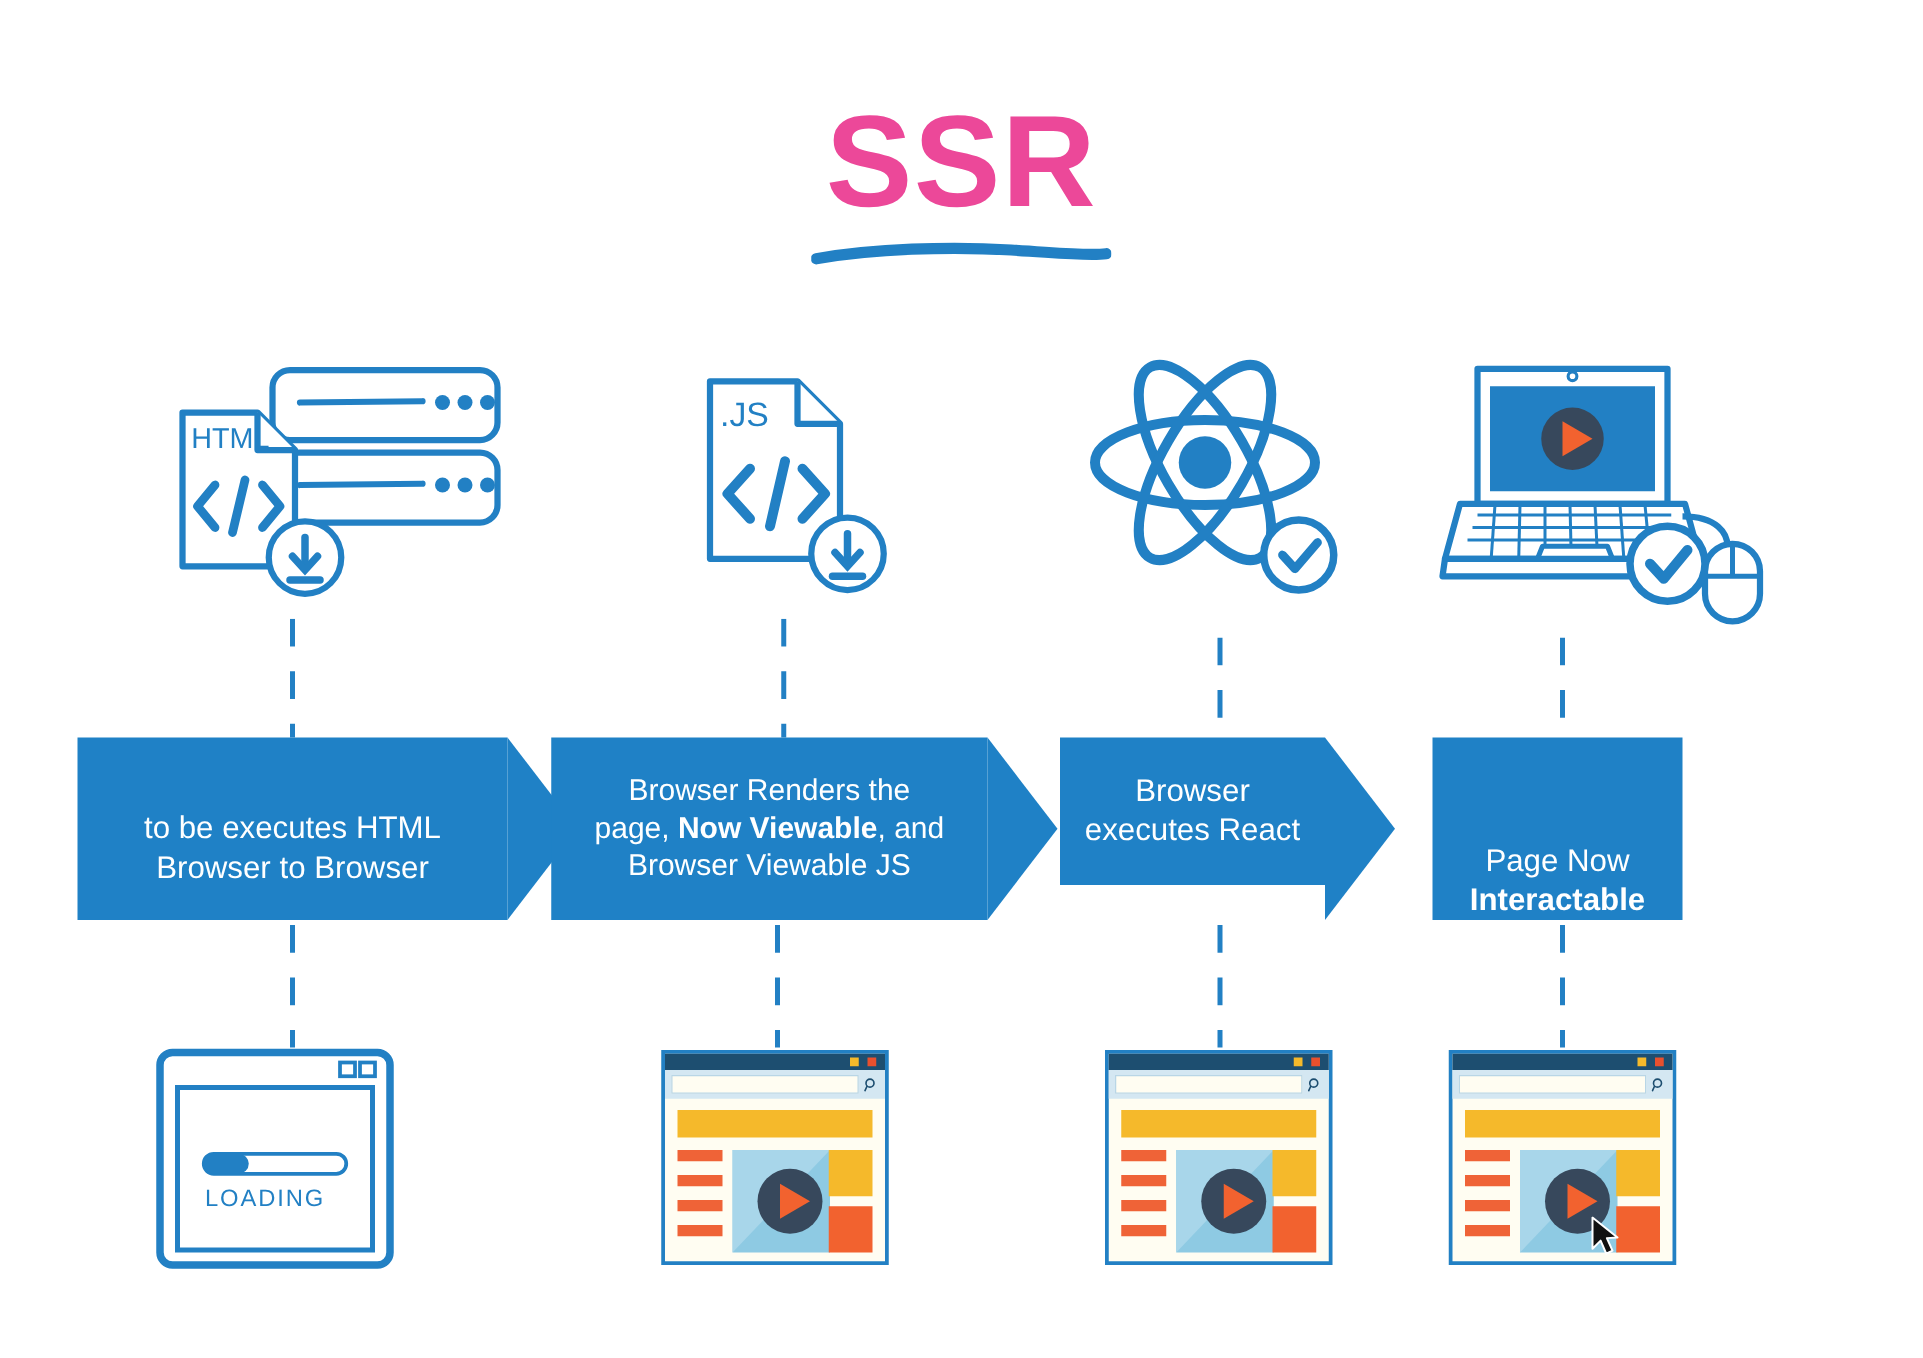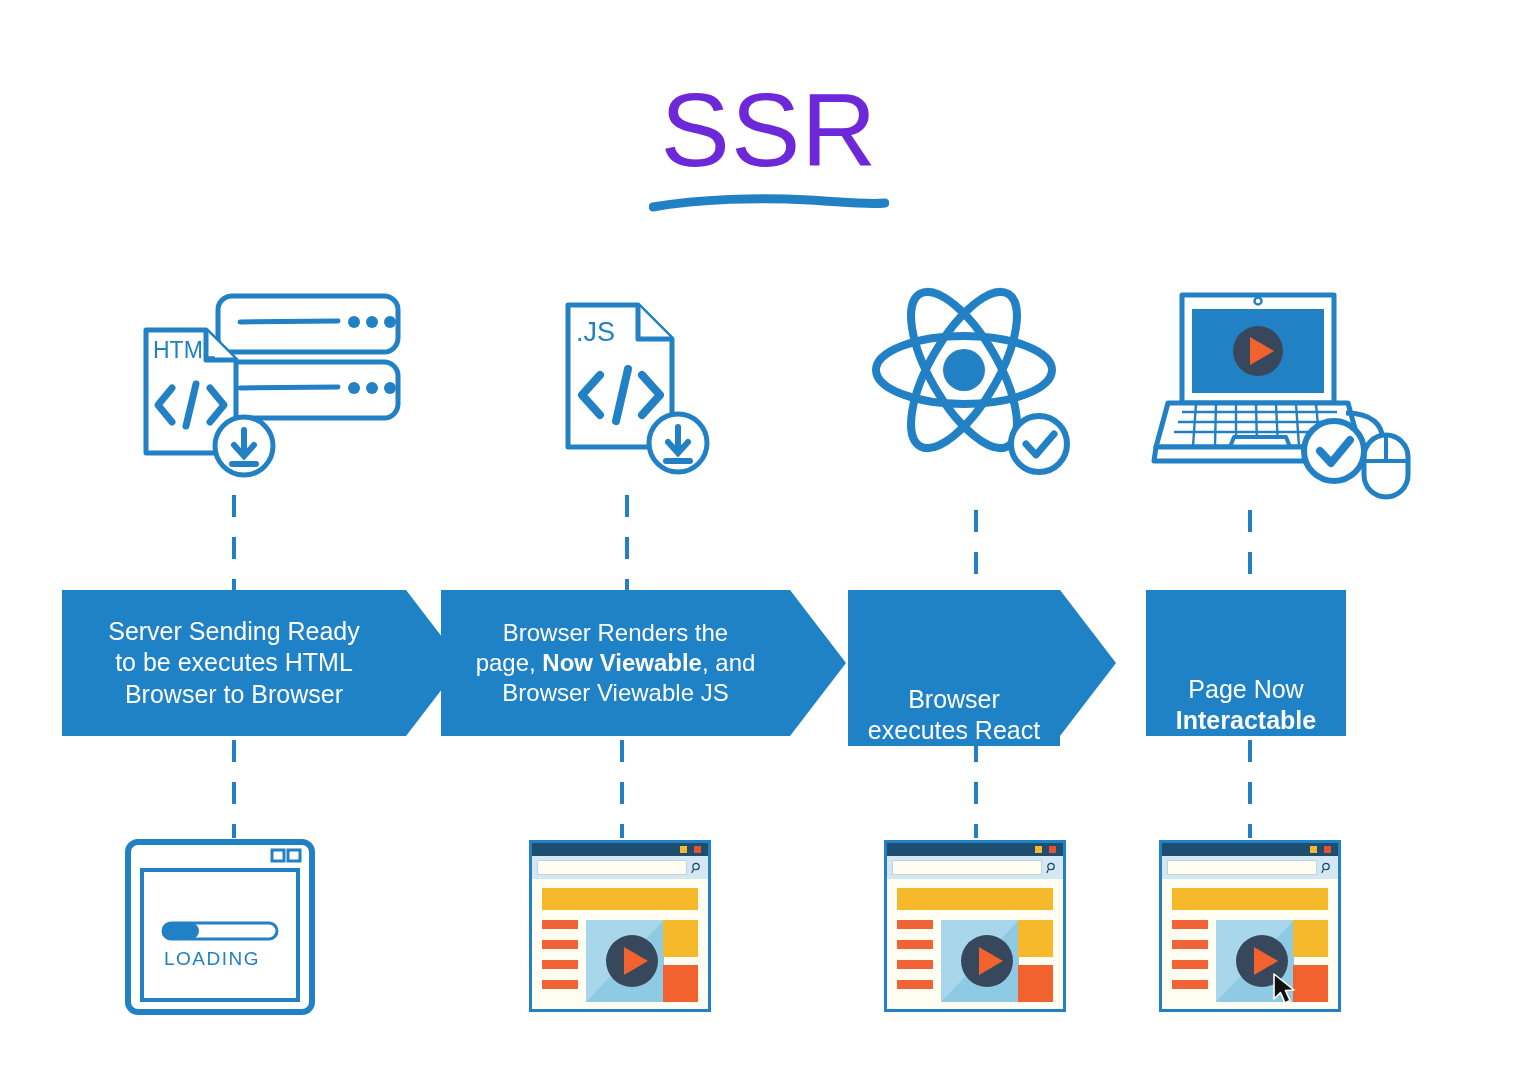--- a/index.html
+++ b/index.html
@@ -19,22 +19,22 @@
   #title-block {
     position: absolute;
     left: 0;
     top: 78px;
     width: 1538px;
     text-align: center;
   }
   #page-title {
     font-family: "Liberation Sans", sans-serif;
     font-size: 104px;
-    font-weight: normal;
-    color: #6d28d9;
+    font-weight: bold;
+    color: #ec4899;
     letter-spacing: 1px;
     line-height: 1;
     display: inline-block;
   }
   #title-underline {
     display: block;
     margin: 8px auto 0 auto;
     width: 240px;
     height: 26px;
   }
@@ -312,37 +312,37 @@
   </svg>
 </div>
 
 <div class="connector" style="left:232px; top:495px; height:95px;"></div>
 <div class="connector" style="left:625px; top:495px; height:95px;"></div>
 <div class="connector" style="left:974px; top:510px; height:80px;"></div>
 <div class="connector" style="left:1248px; top:510px; height:80px;"></div>
 
 <div class="banner" style="left:62px; top:590px; width:344px; height:146px;">
   <div class="banner-text" style="font-size:25px;">
-    <span>Server Sending Ready</span><br>
+    <br>
     <span>to be executes HTML</span><br>
     <span>Browser to Browser</span>
   </div>
 </div>
 <div class="banner-arrow" style="left:406px; top:590px; border-width:73px 0 73px 56px;"></div>
 
 <div class="banner" style="left:441px; top:590px; width:349px; height:146px;">
   <div class="banner-text" style="font-size:24px;">
     <span>Browser Renders the</span><br>
     <span>page, </span><b>Now Viewable</b><span>, and</span><br>
     <span>Browser Viewable JS</span>
   </div>
 </div>
 <div class="banner-arrow" style="left:790px; top:590px; border-width:73px 0 73px 56px;"></div>
 
-<div class="banner" style="left:848px; top:590px; width:212px; height:156px;align-items:flex-end;">
+<div class="banner" style="left:848px; top:590px; width:212px; height:118px;">
   <div class="banner-text" style="font-size:25px;">
     <span>Browser</span><br>
     <span>executes React</span>
   </div>
 </div>
 <div class="banner-arrow" style="left:1060px; top:590px; border-width:73px 0 73px 56px;"></div>
 
 <div class="banner" style="left:1146px; top:590px; width:200px; height:146px;align-items:flex-end;">
   <div class="banner-text" style="font-size:25px;">
     <span>Page Now</span><br>

